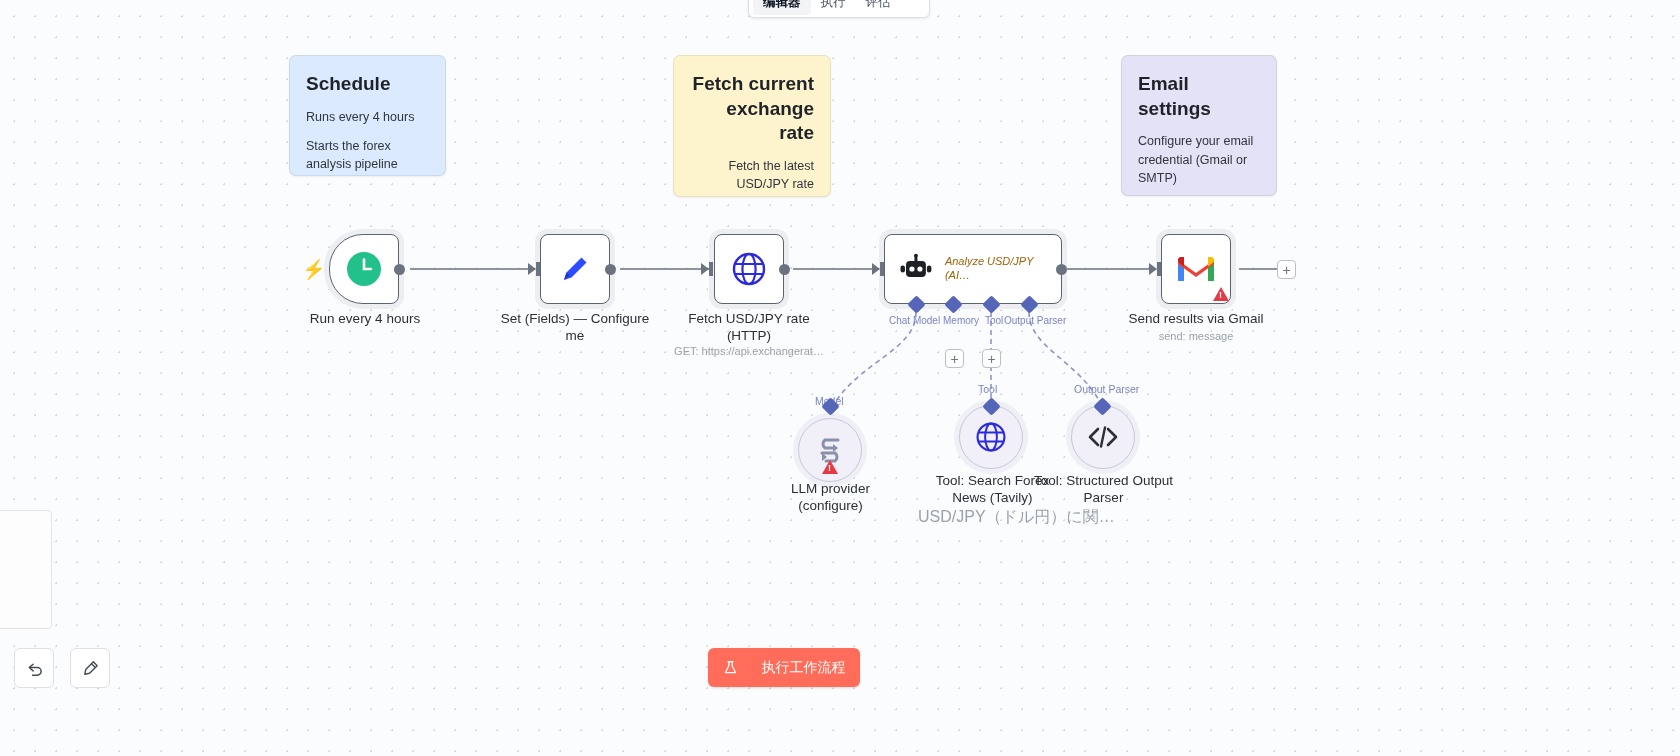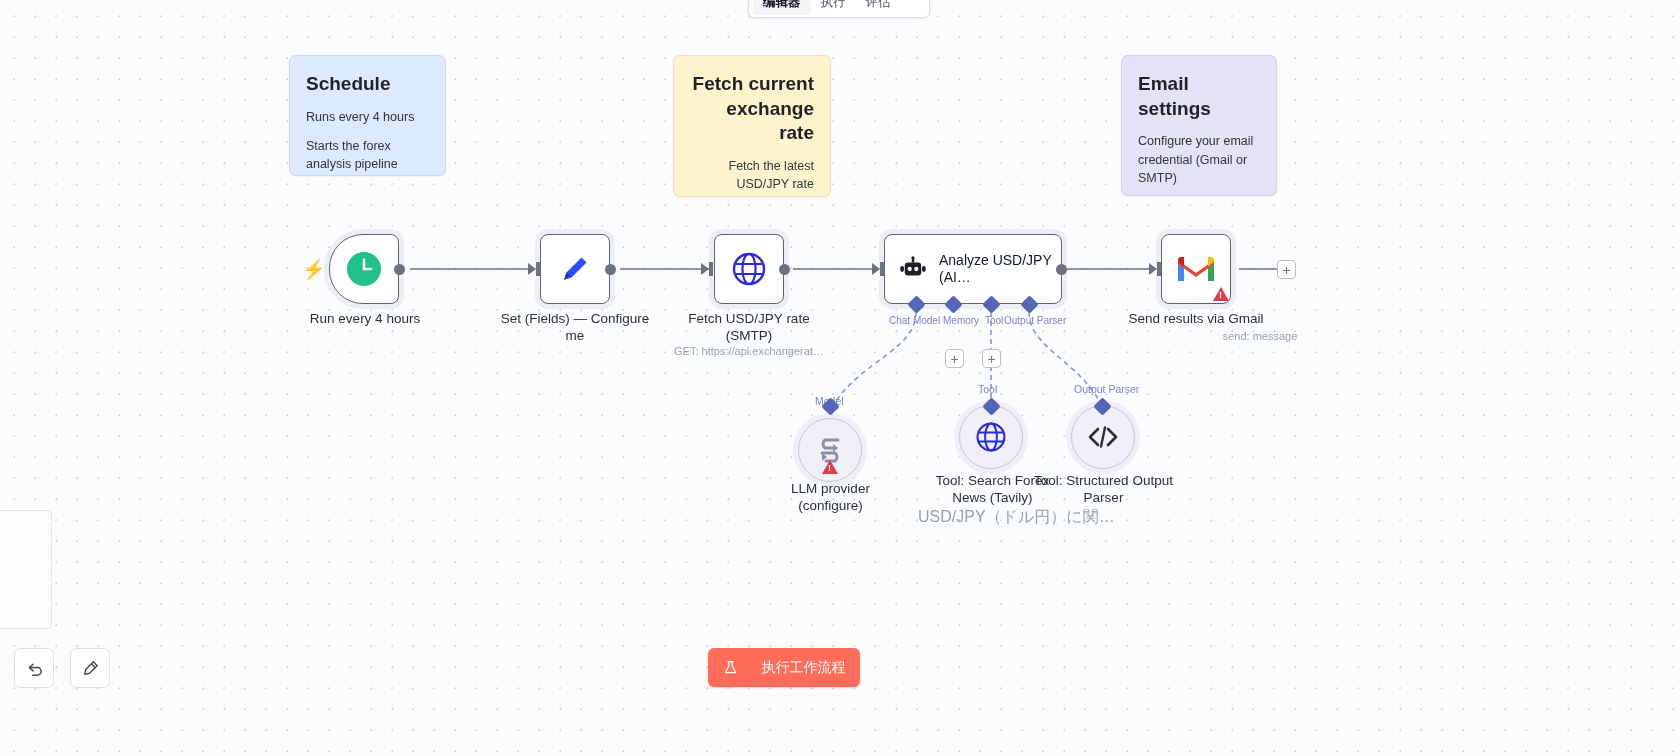--- a/index.html
+++ b/index.html
@@ -80,21 +80,21 @@
     z-index: 20;
   }
   .node.trigger { border-radius: 34px 8px 8px 34px; }
   .node.wide {
     width: 178px; height: 70px;
     justify-content: flex-start;
     padding-left: 14px;
     gap: 12px;
   }
   .node-title-inner {
-    font-size: 14px; color: #0f172a; line-height: 1.25;
+    font-size: 11px; color: #a16207; line-height: 1.25; font-style: italic;
   }
   .node-label {
     position: absolute;
     text-align: center;
     font-size: 13.5px; color: #2b3038;
     line-height: 1.25;
     z-index: 20;
     pointer-events: none;
   }
   .node-sub {
@@ -319,21 +319,21 @@
   <div class="port-in" style="left:701px; top:263px;"></div>
   <div class="port-in-bar" style="left:709px; top:262px;"></div>
   <div class="node" style="left:714px; top:234px;">
     <svg width="38" height="38" viewBox="0 0 38 38">
       <circle cx="19" cy="19" r="15" stroke="#2b2bdd" stroke-width="2.4" fill="none"></circle>
       <ellipse cx="19" cy="19" rx="6.6" ry="15" stroke="#2b2bdd" stroke-width="2.2" fill="none"></ellipse>
       <path d="M4.5 14 H33.5 M4.5 24 H33.5" stroke="#2b2bdd" stroke-width="2.2" fill="none"></path>
     </svg>
   </div>
   <div class="port-out" style="left:779px; top:264px;"></div>
-  <div class="node-label" style="left:673px; top:311px; width:152px;">Fetch USD/JPY rate (SMTP)</div>
+  <div class="node-label" style="left:673px; top:311px; width:152px;">Fetch USD/JPY rate (HTTP)</div>
   <div class="node-sub" style="left:660px; top:345px; width:178px;">GET: https://api.exchangerat…</div>
 
   <div class="port-in" style="left:872px; top:263px;"></div>
   <div class="port-in-bar" style="left:880px; top:262px;"></div>
   <div class="node wide" style="left:884px; top:234px;">
     <svg width="34" height="34" viewBox="0 0 34 34">
       <rect x="7" y="9" width="20" height="16" rx="4" fill="#1d2024"></rect>
       <circle cx="13" cy="17" r="2.6" fill="#fff"></circle>
       <circle cx="21" cy="17" r="2.6" fill="#fff"></circle>
       <rect x="15.5" y="4.5" width="3" height="5" rx="1.4" fill="#1d2024"></rect>
@@ -367,21 +367,21 @@
       <path d="M2 27 V7 L20 19 L38 7 V27 H32 V13 L20 21.5 L8 13 V27 Z" fill="#ffffff"></path>
       <path d="M2 27 V8 L8 12.5 V27 Z" fill="#4285f4"></path>
       <path d="M32 27 V12.5 L38 8 V27 Z" fill="#34a853"></path>
       <path d="M2 6 L20 19 L38 6 L38 10 L20 23 L2 10 Z" fill="#ea4335"></path>
       <path d="M2 6 Q2 3 5 3 L8 3 L8 12.5 L2 8 Z" fill="#c5221f"></path>
       <path d="M38 6 Q38 3 35 3 L32 3 L32 12.5 L38 8 Z" fill="#fbbc04"></path>
     </svg>
   </div>
   <div class="warn" style="left:1213px; top:287px;"></div>
   <div class="node-label" style="left:1120px; top:311px; width:152px;">Send results via Gmail</div>
-  <div class="node-sub" style="left:1184px; top:330px; width:152px;">send: message</div>
+  <div class="node-sub" style="left:1120px; top:330px; width:152px;">send: message</div>
 
   <div id="plus-end">+</div>
 
   <div class="conn-label" style="left:815px; top:395px;">Model</div>
   <div class="diamond" style="left:824px; top:400px;"></div>
   <div class="subnode" style="left:798px; top:418px;">
     <svg width="32" height="26" viewBox="0 0 32 26">
       <path d="M24 3 L11 3 A5 5 0 0 0 11 11 L20 11" stroke="#8a90a8" stroke-width="3" fill="none" stroke-linecap="round"></path>
       <path d="M19 7 L24 11 L19 15 Z" fill="#8a90a8"></path>
       <path d="M8 16 L21 16 A5 5 0 0 1 21 24 L12 24" stroke="#8a90a8" stroke-width="3" fill="none" stroke-linecap="round"></path>

